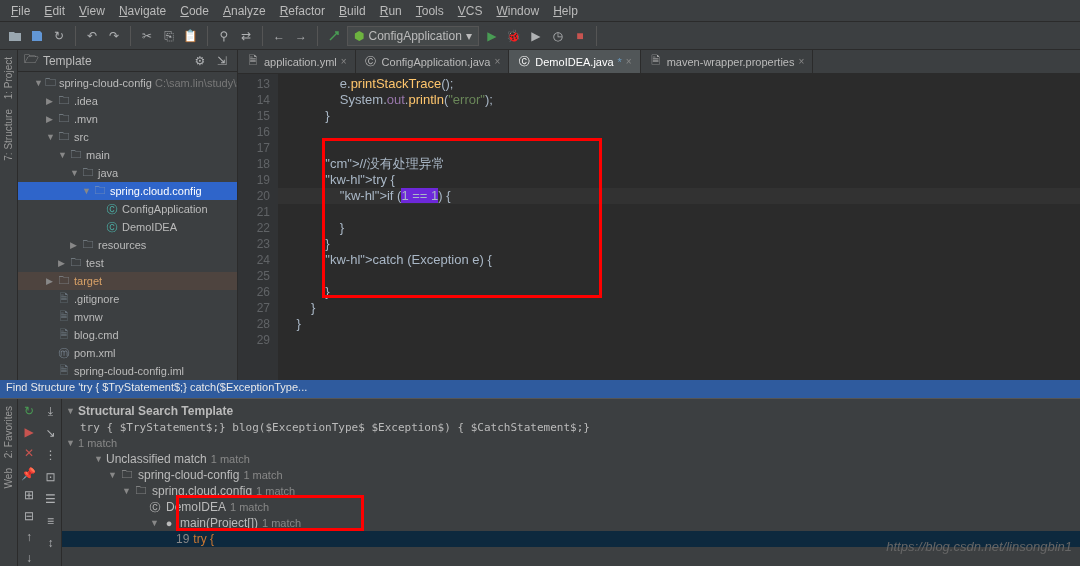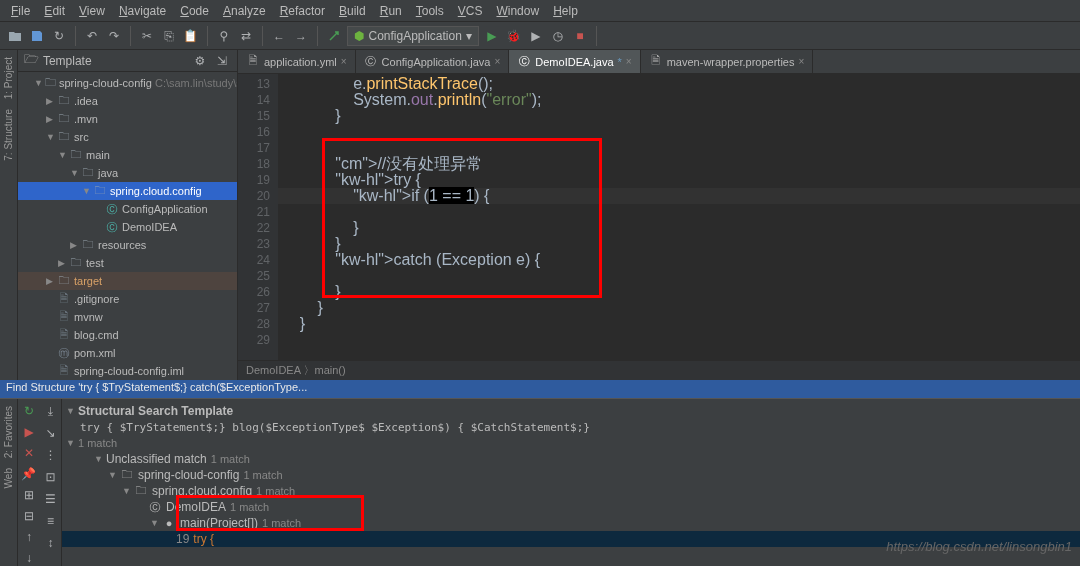--- a/index.html
+++ b/index.html
@@ -25,28 +25,28 @@
 .ic-fold { color:#9aa7b0; }
 .ic-cls { color:#4db6ac; }
 .ic-file { color:#788490; }
 .editor-area { flex:1; display:flex; flex-direction:column; background:#2b2b2b; }
 .tabs { height:24px; display:flex; align-items:stretch; background:#3c3f41; border-bottom:1px solid #2b2b2b; }
 .tab { display:flex; align-items:center; padding:0 8px; gap:4px; border-right:1px solid #2b2b2b; color:#bbb; cursor:pointer; font-size:11px; }
 .tab.active { background:#515658; color:#fff; }
 .tab .x { font-size:10px; color:#888; }
 .editor-body { flex:1; display:flex; position:relative; }
 .gutter { width:40px; background:#313335; text-align:right; padding:2px 8px 2px 2px; color:#606366; font-family:Consolas,monospace; font-size:12px; line-height:16px; }
-.code { flex:1; padding:2px 0; font-family:Consolas,monospace; font-size:16px; line-height:16px; color:#a9b7c6; position:relative; }
+.code { flex:1; padding:2px 0; font-family:Consolas,monospace; font-size:13px; line-height:16px; color:#a9b7c6; position:relative; }
 .code-line { height:16px; padding-left:4px; white-space:pre; position:relative; }
 .cl-hl { background:#323232; }
 .kw { color:#cc7832; }
 .str { color:#6a8759; }
 .fn { color:#ffc66d; }
 .fld { color:#9876aa; }
-.brace-hl { background:#000000; }
+.brace-hl { background:#6d28d9; }
 .red-box { position:absolute; border:3px solid #f00; pointer-events:none; }
 .breadcrumb { height:20px; padding:2px 8px; color:#888; font-size:11px; background:#313335; border-top:1px solid #2b2b2b; }
 .status-search { height:18px; background:#2f5b9e; color:#e8e8e8; font-size:11px; padding:1px 6px; }
 .results { height:168px; display:flex; background:#3c3f41; border-top:1px solid #555; }
 .res-left { width:22px; display:flex; flex-direction:column; align-items:center; padding-top:4px; gap:6px; }
 .res-left2 { width:22px; display:flex; flex-direction:column; align-items:center; padding-top:4px; gap:6px; border-right:1px solid #2b2b2b; }
 .res-ic { width:16px; height:16px; display:flex; align-items:center; justify-content:center; color:#afb1b3; cursor:pointer; font-size:12px; }
 .res-tree { flex:1; padding:4px 0; font-size:12px; overflow:hidden; position:relative; }
 .rt-row { display:flex; align-items:center; height:16px; padding-left:calc(var(--d,0)*14px + 4px); gap:4px; white-space:nowrap; }
 .rt-row.full-hl { background:#0d293e; }
@@ -282,23 +282,20 @@
           <div class="code-line">            }</div>
           <div class="code-line">            <span class="&lt;span">"kw-hl"</span>&gt;catch (Exception e) {</div>
           <div class="code-line"></div>
           <div class="code-line">            }</div>
           <div class="code-line">        }</div>
           <div class="code-line">    }</div>
           <div class="code-line"></div>
           <div class="red-box" style="top:64px; left:44px; width:280px; height:160px;"></div>
       </div>
     </div>
-    <div class="breadcrumb">
-      <span>DemoIDEA 〉main()</span>
-    </div>
   </div>
 </div>
 
 <div class="status-search">
   <span>Find Structure 'try {  $TryStatement$;} catch($ExceptionType...</span>
 </div>
 
 <div class="results">
   <div class="left-gutter">
     <div class="vtab">2: Favorites</div>

